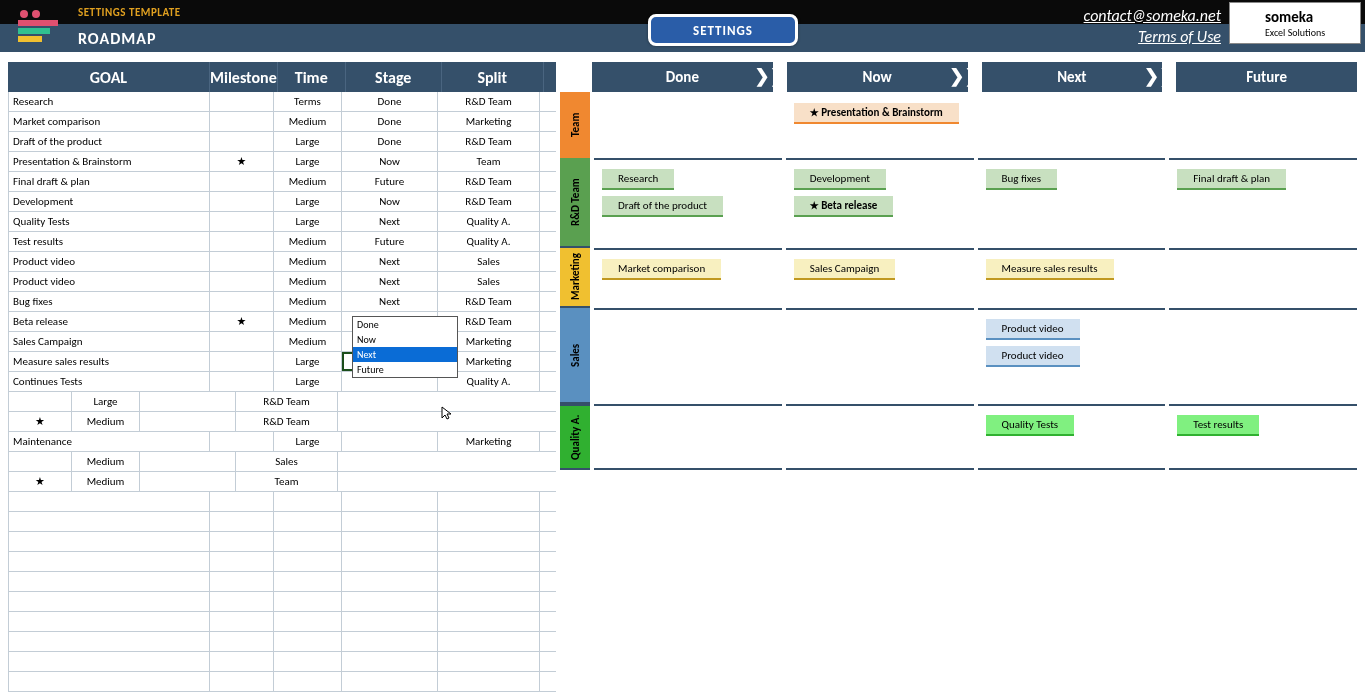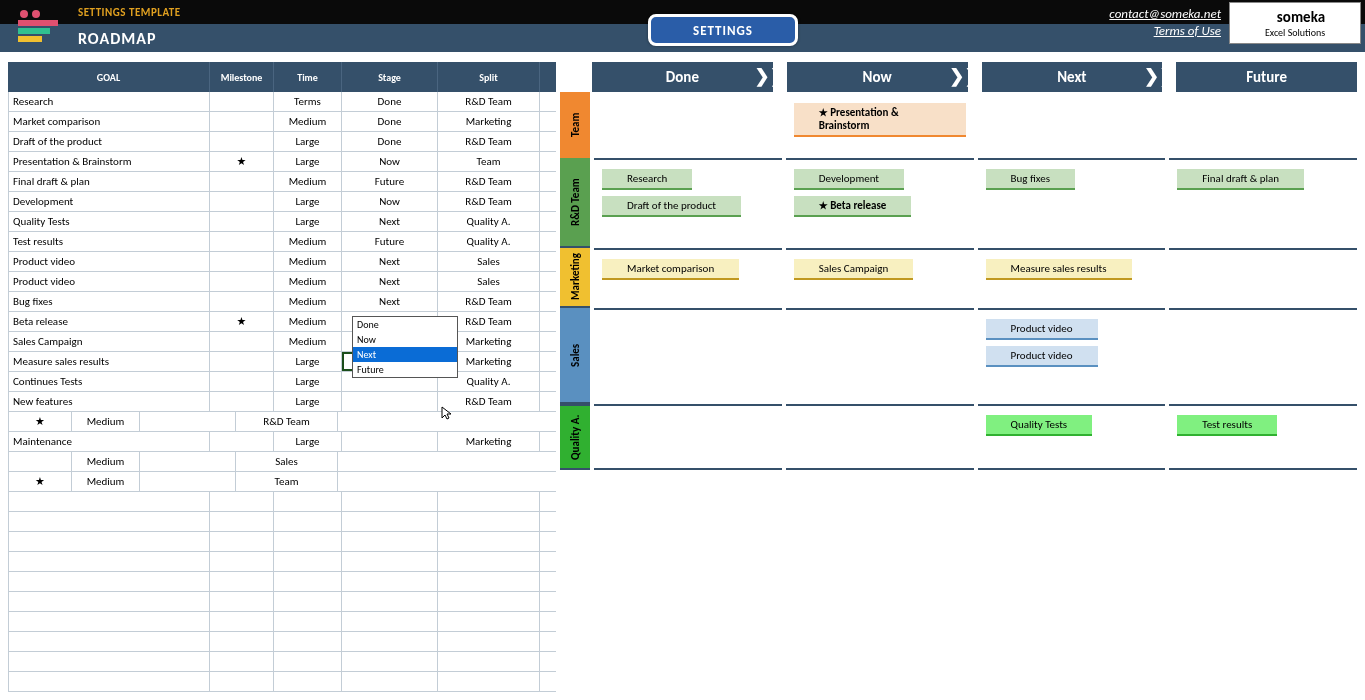--- a/index.html
+++ b/index.html
@@ -7,28 +7,28 @@
 
 .header-top { background: #0a0a0a; height: 24px; display: flex; align-items: center; padding-left: 78px; }
 .header-top .title-small { color: #e0a020; font-weight: bold; font-size: 11px; letter-spacing: 0.5px; }
 .header-main { background: #35506a; height: 28px; display: flex; align-items: center; position: relative; }
 .logo-area { position: absolute; left: 10px; top: -18px; width: 60px; height: 40px; }
 .logo-area svg { width: 60px; height: 40px; }
 .header-main .title-big { color: #fff; font-weight: bold; font-size: 16px; margin-left: 78px; letter-spacing: 1px; }
 .settings-btn { position: absolute; left: 648px; top: -10px; width: 150px; height: 32px; background: #2a5da8; border: 3px solid #fff; border-radius: 8px; color: #fff; font-weight: bold; font-size: 13px; letter-spacing: 1px; display: flex; align-items: center; justify-content: center; cursor: pointer; box-shadow: 0 0 3px rgba(0,0,0,0.4); }
 .header-right { position: absolute; right: 4px; top: -22px; display: flex; align-items: flex-start; gap: 8px; }
 .contact-links { display: flex; flex-direction: column; align-items: flex-end; gap: 2px; margin-top: 4px; }
-.contact-links a { color: #fff; font-style: italic; font-size: 13px; text-decoration: underline; }
-.someka-logo { background: #fff; border: 1px solid #888; width: 132px; height: 42px; display: flex; align-items: center; justify-content: center; font-size: 10px; text-align: right; padding: 2px; }
+.contact-links a { color: #fff; font-style: italic; font-size: 16px; text-decoration: underline; }
+.someka-logo { background: #fff; border: 1px solid #888; width: 132px; height: 42px; display: flex; align-items: center; justify-content: center; font-size: 10px; text-align: left; padding: 2px; }
 
 .content { display: flex; margin-top: 10px; padding: 0 8px; gap: 4px; }
 
 .left-table { flex: 0 0 548px; }
 .table-header { display: flex; background: #35506a; color: #fff; font-weight: bold; height: 30px; }
-.table-header > div { display: flex; align-items: center; justify-content: center; border-right: 1px solid #4a6580; font-size: 10px; }
+.table-header > div { display: flex; align-items: center; justify-content: center; border-right: 1px solid #4a6580; font-size: 16px; }
 .col-goal { flex: 0 0 202px; }
 .col-mile { flex: 0 0 64px; text-align: center; }
 .col-time { flex: 0 0 68px; }
 .col-stage { flex: 0 0 96px; }
 .col-split { flex: 0 0 102px; }
 
 .table-body .row { display: flex; height: 20px; border-bottom: 1px solid #c3cdd6; }
 .table-body .row > div { border-right: 1px solid #c3cdd6; display: flex; align-items: center; padding: 0 4px; font-size: 11px; }
 .table-body .row > div:first-child { border-left: 1px solid #c3cdd6; }
 .col-goal.cell { justify-content: flex-start; }
@@ -55,21 +55,21 @@
 .stage-col:first-child { margin-left: 2px; }
 .chevrons { position: absolute; right: -12px; top: 3px; color: #fff; font-size: 18px; font-weight: bold; z-index: 5; }
 .grid-cell { padding: 6px 6px; border-top: 2px solid transparent; }
 
 .lane-row-team .grid-cell { height: 66px; }
 .lane-row-rd .grid-cell { height: 90px; border-top: 2px solid #35506a; }
 .lane-row-mkt .grid-cell { height: 60px; border-top: 2px solid #35506a; }
 .lane-row-sales .grid-cell { height: 96px; border-top: 2px solid #35506a; }
 .lane-row-qa .grid-cell { height: 66px; border-top: 2px solid #35506a; border-bottom: 2px solid #35506a; }
 
-.card { display: inline-block; padding: 3px 25px; margin: 3px 2px; font-size: 11px; border-bottom: 2px solid; }
+.card { display: inline-block; padding: 3px 16px; margin: 3px 2px; font-size: 11px; border-bottom: 2px solid; }
 .card.team-c { background: #f8e0c8; border-color: #f08830; }
 .card.rd-c { background: #c8e0c0; border-color: #5aa050; }
 .card.mkt-c { background: #f8f0c0; border-color: #c09820; }
 .card.sales-c { background: #d0e0f0; border-color: #5a90c0; }
 .card.qa-c { background: #80f080; border-color: #30b030; }
 .card .star { font-size: 10px; }
 .card.bold { font-weight: bold; }
 
 .cursor-img { position: absolute; left: 440px; top: 405px; font-size: 14px; pointer-events: none; z-index: 200; }
 </style>
@@ -211,21 +211,20 @@
     <div class="col-split cell">Marketing</div>
         </div>
         <div class="row">
     <div class="col-goal cell">Continues Tests</div>
     <div class="col-mile cell"></div>
     <div class="col-time cell">Large</div>
     <div class="col-stage cell "></div>
     <div class="col-split cell">Quality A.</div>
         </div>
         <div class="row">
-    <div class="col-goal cell">New features</div>
     <div class="col-mile cell"></div>
     <div class="col-time cell">Large</div>
     <div class="col-stage cell "></div>
     <div class="col-split cell">R&amp;D Team</div>
         </div>
         <div class="row">
     <div class="col-mile cell">★</div>
     <div class="col-time cell">Medium</div>
     <div class="col-stage cell "></div>
     <div class="col-split cell">R&amp;D Team</div>

